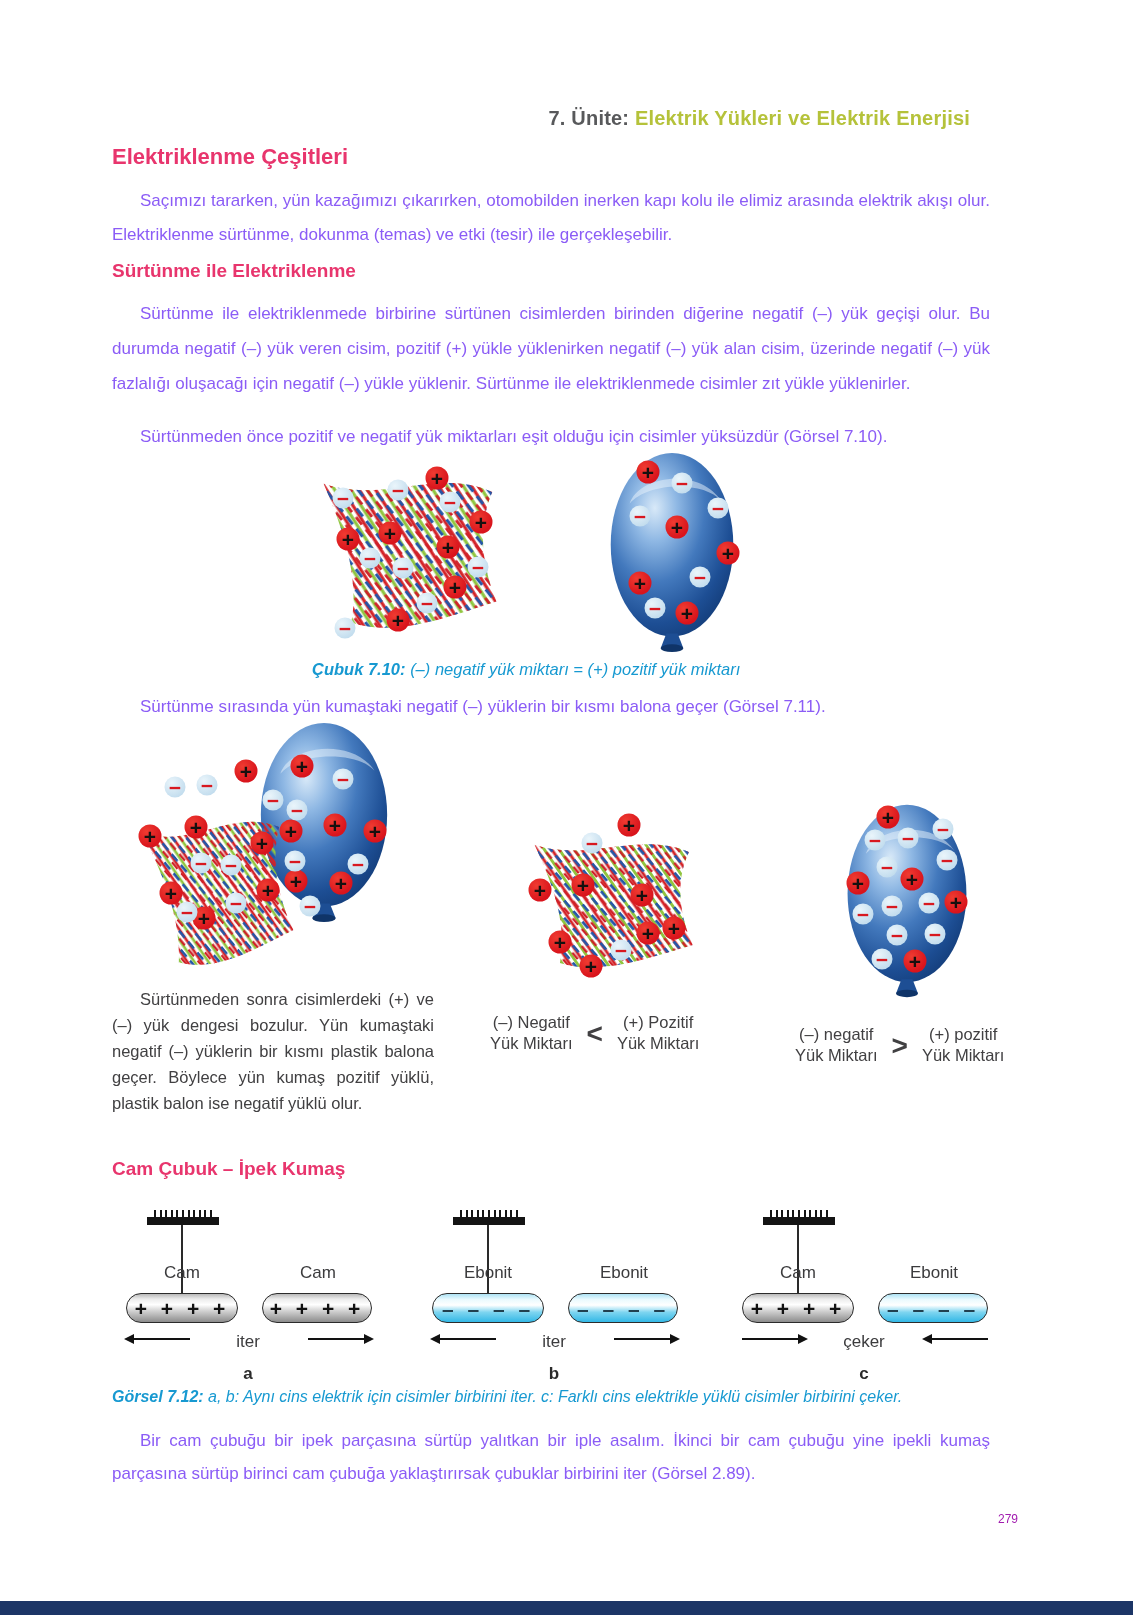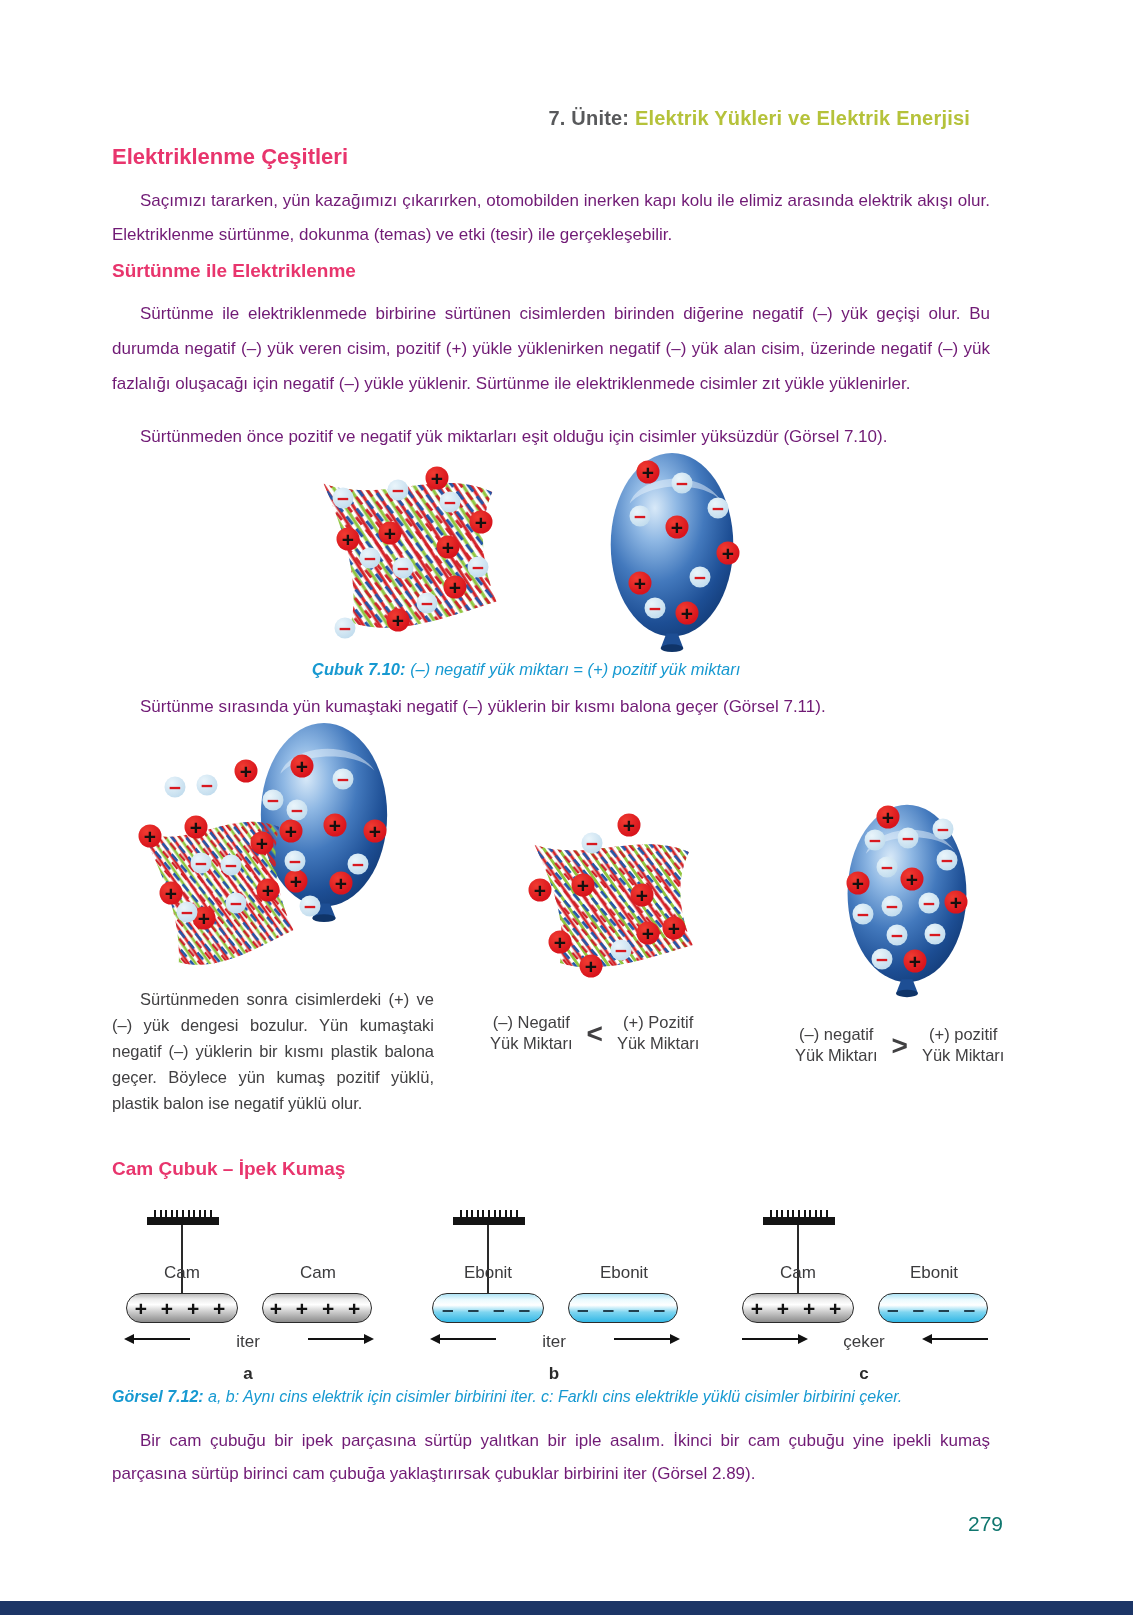--- a/index.html
+++ b/index.html
@@ -12,21 +12,21 @@
   
   .unit-header{top:84px; right:163px; font-size:20px; font-weight:700; letter-spacing:.2px;margin-top:23px;}
   .unit-label{color:#58595b;}
   .unit-title{color:#b5c23a;}
 
   
   .h1{left:112px; top:144px; font-size:22px; font-weight:700; color:#e8356d;}
   .h2{left:112px; font-size:19px; font-weight:700; color:#e8356d;}
 
   
-  .para{left:112px; width:878px; font-size:17px; line-height:34px; text-align:justify; color:#701a75;}
+  .para{left:112px; width:878px; font-size:17px; line-height:34px; text-align:justify; color:#8b5cf6;}
   .indent{text-indent:28px;}
 
   
   .caption{font-size:16.5px; color:#1799d1; font-style:italic;}
   .caption .cap-label{font-weight:700;}
 
   
   .side-para{left:112px; top:986px; width:322px; font-size:16.5px; line-height:26px; text-align:justify; text-indent:28px;}
 
   
@@ -60,21 +60,21 @@
   .rod.ebonite .rod-signs{color:#22404f;}
   .rod-label{position:absolute; top:57px; font-size:17px; color:#3b3b3d; width:112px; text-align:center;}
   .arrow{position:absolute; top:132px; width:64px; height:2px; background:#121212;}
   .arrow.point-left::before{content:""; position:absolute; left:-2px; top:-4px;
     border-top:5px solid transparent; border-bottom:5px solid transparent; border-right:10px solid #121212;}
   .arrow.point-right::after{content:""; position:absolute; right:-2px; top:-4px;
     border-top:5px solid transparent; border-bottom:5px solid transparent; border-left:10px solid #121212;}
   .action-label{position:absolute; top:126px; width:252px; text-align:center; font-size:17px; color:#3b3b3d;}
   .letter-label{position:absolute; top:158px; width:252px; text-align:center; font-size:17px; font-weight:700; color:#2b2b2b;}
 
-  .page-number{right:130px; top:1512px; font-size:21px; color:#0f766e;}
+  .page-number{right:115px; top:1512px; font-size:12px; color:#a21caf;}
   .bottom-bar{left:0; top:1601px; width:1133px; height:14px; background:#1c3566;}
 </style>
 </head>
 <body>
 
 <svg width="0" height="0" style="position:absolute" aria-hidden="true">
   <defs>
     <clipPath id="clothClip">
       <path d="M22,30 C75,50 130,14 180,38 C166,70 170,108 184,142 C135,158 88,176 48,162 C56,118 40,72 22,30 Z"></path>
     </clipPath>

